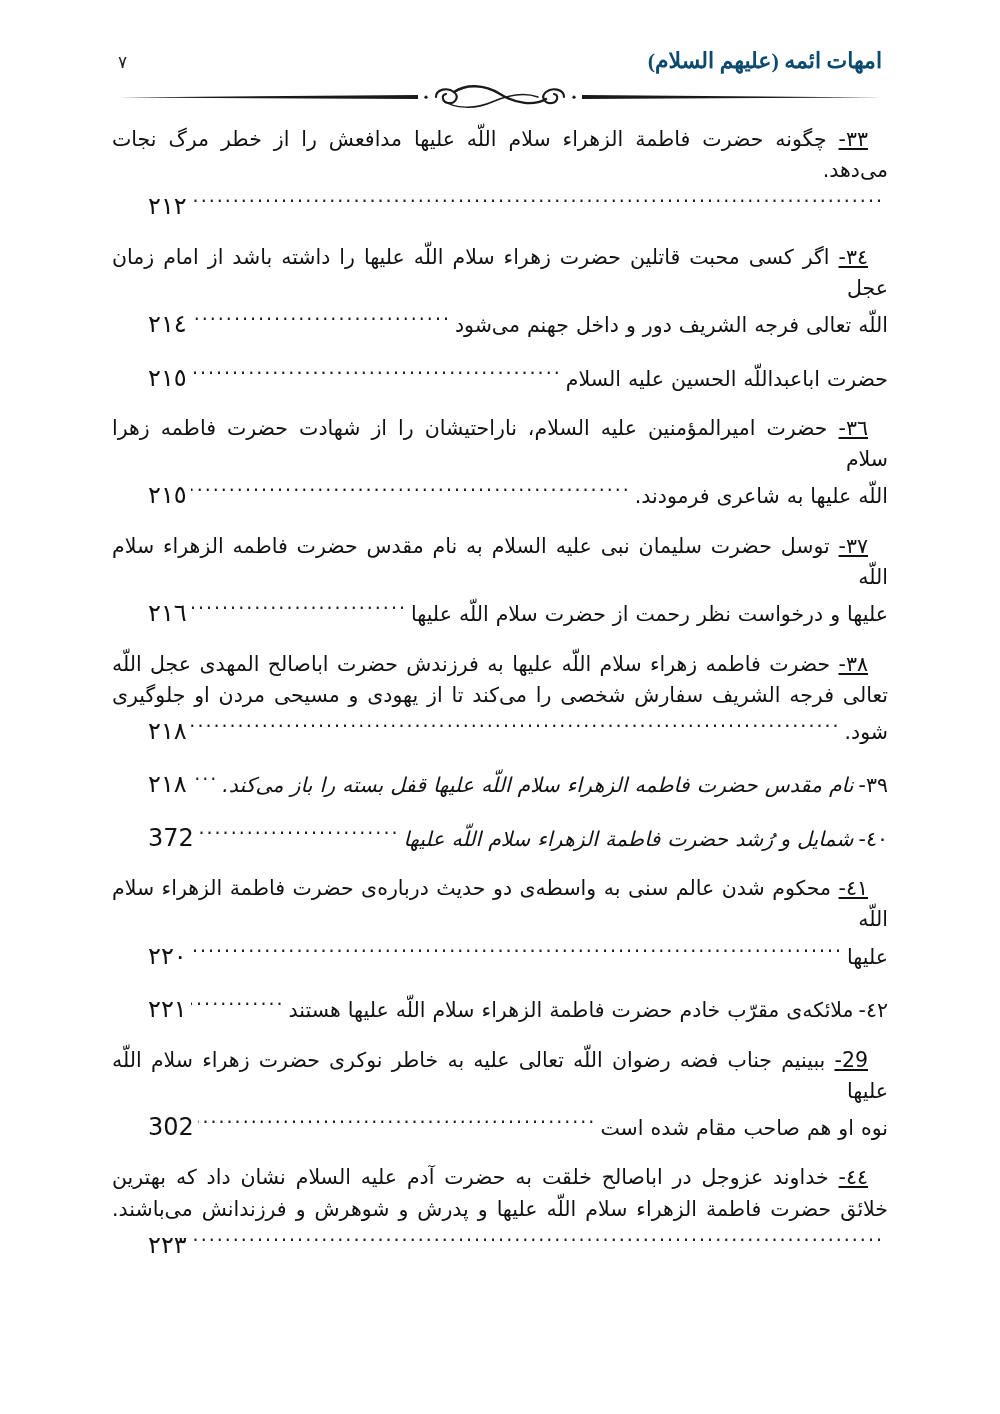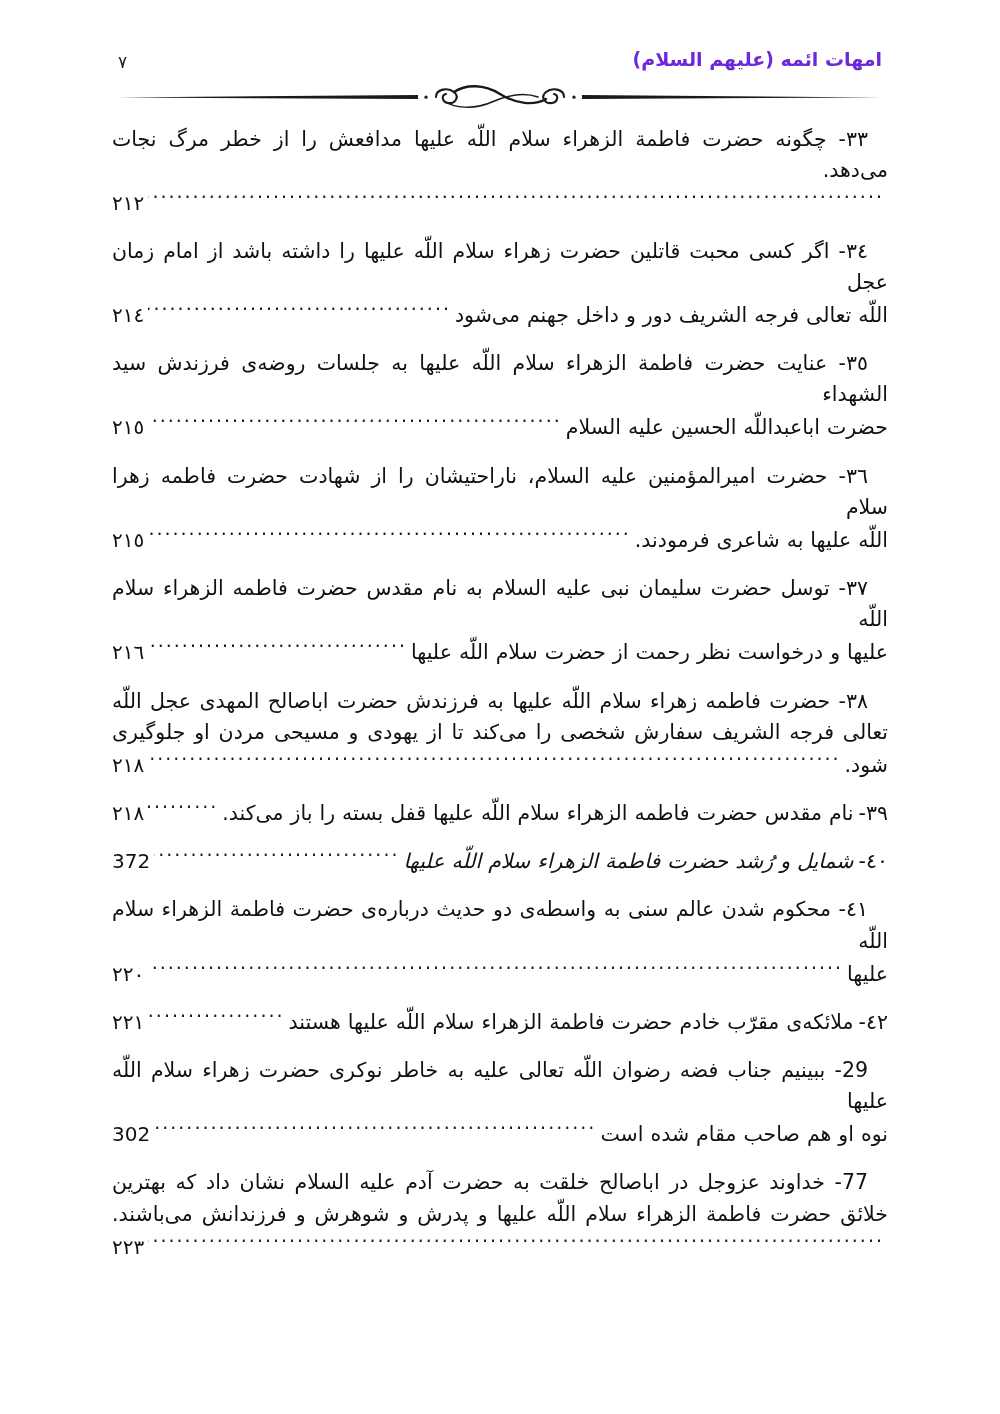--- a/index.html
+++ b/index.html
@@ -38,25 +38,26 @@
     font-weight: 400;
     color: #222222;
     direction: rtl;
     letter-spacing: 0;
   }
 
   .running-head .book-title {
     position: absolute;
     right: 0;
     top: 0;
-    font-size: 19px;
+    font-size: 22px;
     font-weight: bold;
-    color: #6d28d9;
-    direction: rtl;
-    white-space: nowrap;
+    color: #0c4a6e;
+    direction: rtl;
+    white-space: nowrap;
+    font-family: Liberation Serif, serif;
   }
 
   
   .ornament-rule {
     position: absolute;
     top: 82px;
     left: 118px;
     right: 118px;
     height: 30px;
   }
@@ -82,20 +83,21 @@
     text-align-last: justify;
     font-size: 20.5px;
     line-height: 1.52;
     margin-bottom: 17px;
     color: #111111;
     word-spacing: 0.5px;
   }
 
   .toc-entry .entry-number {
     white-space: nowrap;
+    text-decoration: underline;
   }
 
   .toc-entry .entry-title {
     
   }
 
   
   .entry-tail {
     display: flex;
     flex-direction: row;
@@ -128,23 +130,24 @@
     letter-spacing: 2.0px;
     font-size: 19px;
     color: #1a1a1a;
     overflow: hidden;
     display: block;
   }
 
   .entry-tail .page-no {
     flex: 0 0 auto;
     white-space: nowrap;
-    font-size: 20px;
+    font-size: 24px;
     direction: rtl;
     unicode-bidi: isolate;
+    margin-left: 36px;
   }
 
   
   .entry-para {
     direction: rtl;
     text-align: justify;
     text-align-last: justify;
     text-indent: 20px;
   }
 
@@ -206,24 +209,20 @@
         <span class="entry-title">اگر کسی محبت قاتلین حضرت زهراء سلام اللّه علیها را داشته باشد از امام زمان عجل</span>
       </div>
       <div class="entry-tail">
         <span class="tail-text">اللّه تعالی فرجه الشریف دور و داخل جهنم می‌شود</span>
         <span class="leader"></span>
         <span class="page-no">۲۱٤</span>
       </div>
     </div>
 
     <div class="toc-entry">
-      <div class="entry-para">
-        <span class="entry-number">۳٥-</span>
-        <span class="entry-title">عنایت حضرت فاطمة الزهراء سلام اللّه علیها به جلسات روضه‌ی فرزندش سید الشهداء</span>
-      </div>
       <div class="entry-tail">
         <span class="tail-text">حضرت اباعبداللّه الحسین علیه السلام</span>
         <span class="leader"></span>
         <span class="page-no">۲۱٥</span>
       </div>
     </div>
 
     <div class="toc-entry">
       <div class="entry-para">
         <span class="entry-number">۳٦-</span>
@@ -257,21 +256,21 @@
       <div class="entry-tail">
         <span class="tail-text">شود.</span>
         <span class="leader"></span>
         <span class="page-no">۲۱۸</span>
       </div>
     </div>
 
     <div class="toc-entry single">
       <div class="entry-tail">
         <span class="tail-text">۳۹-</span>
-        <span class="tail-text" style="padding-right:5px;">نام مقدس حضرت فاطمه الزهراء سلام اللّه علیها قفل بسته را باز می‌کند.</span>
+        <span class="tail-text" style="padding-right:5px;font-style:italic;">نام مقدس حضرت فاطمه الزهراء سلام اللّه علیها قفل بسته را باز می‌کند.</span>
         <span class="leader"></span>
         <span class="page-no">۲۱۸</span>
       </div>
     </div>
 
     <div class="toc-entry single">
       <div class="entry-tail">
         <span class="tail-text">٤۰-</span>
         <span class="tail-text" style="padding-right:5px;font-style:italic;">شمایل و رُشد حضرت فاطمة الزهراء سلام اللّه علیها</span>
         <span class="leader"></span>
@@ -307,21 +306,21 @@
       </div>
       <div class="entry-tail">
         <span class="tail-text">نوه او هم صاحب مقام شده است</span>
         <span class="leader"></span>
         <span class="page-no">302</span>
       </div>
     </div>
 
     <div class="toc-entry">
       <div class="entry-para">
-        <span class="entry-number">77-</span>
+        <span class="entry-number">٤٤-</span>
         <span class="entry-title">خداوند عزوجل در اباصالح خلقت به حضرت آدم علیه السلام نشان داد که بهترین</span>
       </div>
       <div class="entry-para noindent">خلائق حضرت فاطمة الزهراء سلام اللّه علیها و پدرش و شوهرش و فرزندانش می‌باشند.</div>
       <div class="entry-tail">
         <span class="tail-text"></span>
         <span class="leader"></span>
         <span class="page-no">۲۲۳</span>
       </div>
     </div>
 

